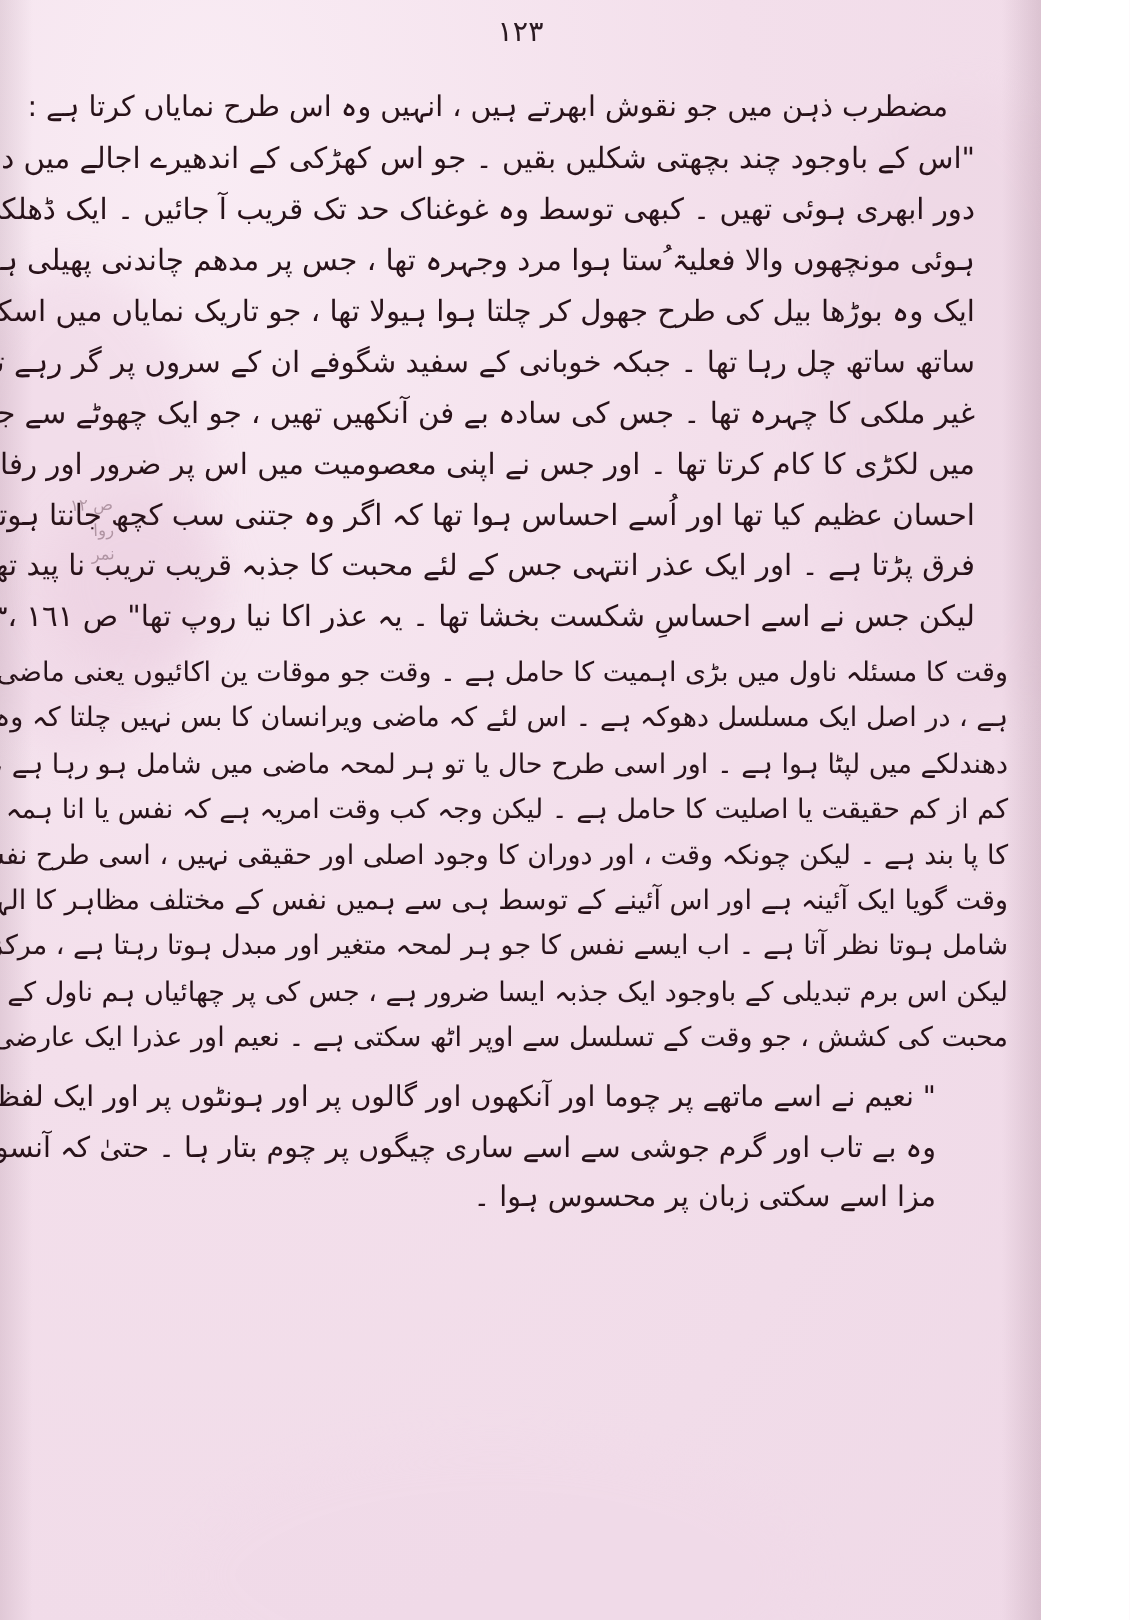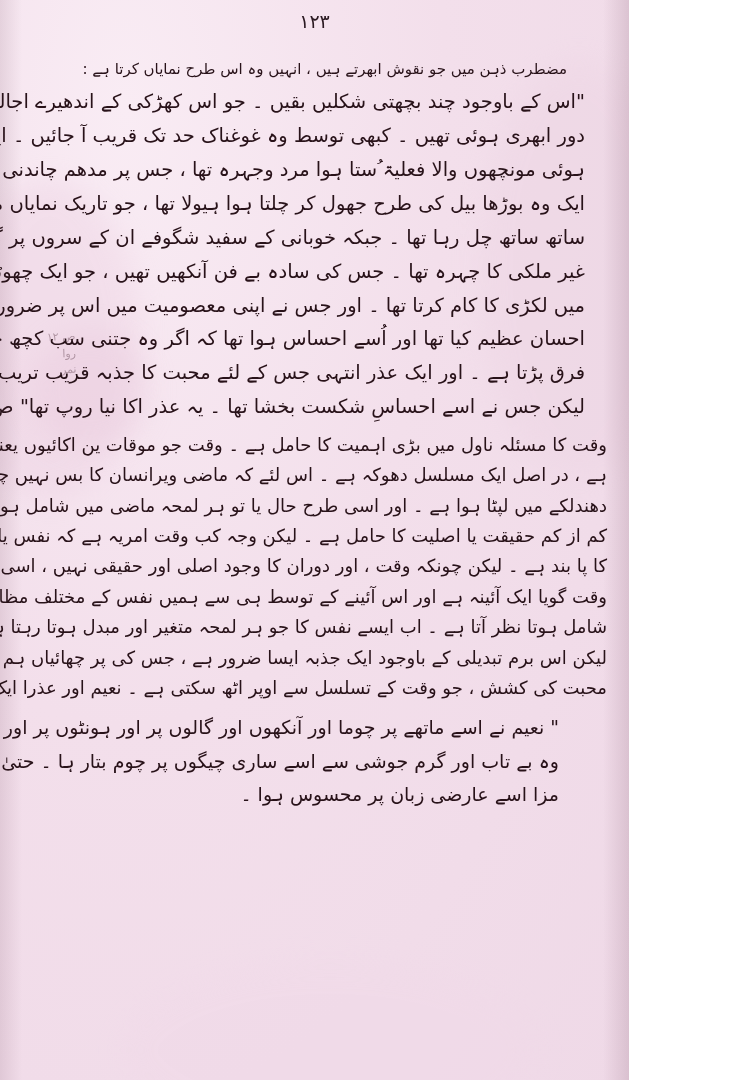--- a/index.html
+++ b/index.html
@@ -2,21 +2,21 @@
 <html><head>
 <meta charset="utf-8">
 <style>
   html, body {
     margin: 0;
     padding: 0;
     background: #ffffff;
   }
   .page {
     position: relative;
-    width: 629px;
+    width: 694px;
     height: 1080px;
     background: #f6e4ef;
     background-image:
       radial-gradient(ellipse at 20% 10%, #f9ecf4 0%, #f3dfeb 45%, #efd9e7 100%),
       linear-gradient(180deg, #f8e9f2 0%, #f2dceb 60%, #eed6e6 100%);
     overflow: hidden;
     font-family: "DejaVu Sans", sans-serif;
   }
   
   .blotch {
@@ -57,21 +57,21 @@
     font-size: 19px;
     line-height: 1.02;
     color: #281219;
     transform-origin: right center;
   }
 
   
   .blk { margin-bottom: 2px; }
   .blk .line { padding-right: 0; }
 
-  .b-intro .line { font-size: 15px; padding: 6px 40px 6px 0; }
+  .b-intro .line { font-size: 19px; padding: 6px 40px 6px 0; }
 
   .b-quote1 { margin-top: 2px; padding-left: 10px; }
   .b-quote1 .line { font-size: 19.5px; padding: 7px 22px 7px 0; }
 
   .b-body { margin-top: 6px; }
   .b-body .line { font-size: 18px; padding: 6px 0 6px 0; }
 
   .b-quote2 { margin-top: 8px; }
   .b-quote2 .line { font-size: 19px; padding: 7px 48px 7px 0; }
 
@@ -152,17 +152,17 @@
       <div class="line">کا پا بند ہے ۔ لیکن چونکہ وقت ، اور دوران کا وجود اصلی اور حقیقی نہیں ، اسی طرح نفس یا ذات کا مرکز و محور بھی بدلتا رہتا ہے ۔</div>
       <div class="line">وقت گویا ایک آئینہ ہے اور اس آئینے کے توسط ہی سے ہمیں نفس کے مختلف مظاہر کا الہڑکا س اپنے تجربے کے حدو میں</div>
       <div class="line">شامل ہوتا نظر آتا ہے ۔ اب ایسے نفس کا جو ہر لمحہ متغیر اور مبدل ہوتا رہتا ہے ، مرکزی نقطہ تلاش کرنا ایک دشوار عمل ہے ۔</div>
       <div class="line">لیکن اس برم تبدیلی کے باوجود ایک جذبہ ایسا ضرور ہے ، جس کی پر چھائیاں ہم ناول کے عمل میں برابر دیکھتے رہتے ہیں ، یعنی</div>
       <div class="line">محبت کی کشش ، جو وقت کے تسلسل سے اوپر اٹھ سکتی ہے ۔ نعیم اور عذرا ایک عارضی رنجش کے بعد ایک دوسرے سے</div>
     </div>
 
     <div class="blk b-quote2">
       <div class="line">" نعیم نے اسے ماتھے پر چوما اور آنکھوں اور گالوں پر اور ہونٹوں پر اور ایک لفظ کہے بغیر</div>
       <div class="line">وہ بے تاب اور گرم جوشی سے اسے ساری چیگوں پر چوم بتار ہا ۔ حتیٰ کہ آنسوؤں کا نگین</div>
-      <div class="line">مزا اسے عارضی زبان پر محسوس ہوا ۔</div>
+      <div class="line">مزا اسے سکتی زبان پر محسوس ہوا ۔</div>
     </div>
 
   </div>
 </div>
 
 </body></html>

